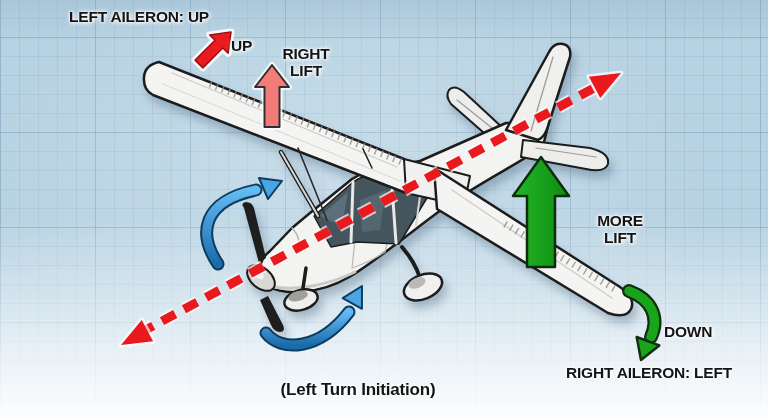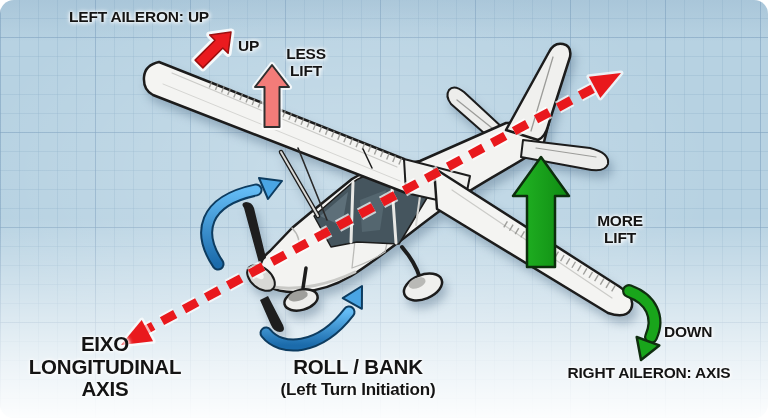--- a/index.html
+++ b/index.html
@@ -9,32 +9,31 @@
     background:
       linear-gradient(180deg, rgba(120,155,185,.22) 0%, rgba(255,255,255,0) 10%,
                       rgba(255,255,255,0) 52%, rgba(255,255,255,.72) 86%,
                       rgba(255,255,255,.96) 100%),
       radial-gradient(ellipse at 45% 42%, rgba(255,255,255,.25), rgba(255,255,255,0) 62%),
       repeating-linear-gradient(90deg, rgba(125,160,190,.45) 0 1px, transparent 1px 95px),
       repeating-linear-gradient(0deg, rgba(125,160,190,.45) 0 1px, transparent 1px 95px),
       repeating-linear-gradient(90deg, rgba(140,175,200,.30) 0 1px, transparent 1px 19px),
       repeating-linear-gradient(0deg, rgba(140,175,200,.30) 0 1px, transparent 1px 19px),
       #b7d2e2;
-    border-radius: 14px;
   }
   svg.art{position:absolute;left:0;top:0;}
   .lbl{
     position:absolute;font-weight:bold;color:#141414;text-align:center;
     letter-spacing:-0.2px;
     text-shadow:0 0 3px #fff,0 0 5px rgba(255,255,255,.95),1px 1px 4px rgba(255,255,255,.85);
     line-height:17px;font-size:15.5px;white-space:nowrap;
   }
   .lbl .sub{font-size:15px;}
   .lbl-left-aileron{left:39px;top:9px;width:200px;line-height:16px;}
-  .lbl-up{left:238px;top:37px;}
+  .lbl-up{left:231px;top:37px;}
   .lbl-less{left:266px;top:45px;width:80px;}
   .lbl-more{left:580px;top:196px;width:80px;margin-top:16px;}
   .lbl-down{left:664px;top:323px;text-align:center;}
   .lbl-right-aileron{left:539px;top:364px;width:220px;line-height:17px;}
   .lbl-axis{left:5px;top:333px;width:200px;font-size:20.5px;line-height:22.5px;}
   .lbl-roll{left:258px;top:356px;width:200px;font-size:20.5px;line-height:21px;}
   .lbl-roll .sub{font-size:17px;}
 </style>
 </head>
 <body>
@@ -175,39 +174,34 @@
     </g>
   </svg>
 
   <div class="lbl lbl-left-aileron">
     <span>LEFT AILERON: UP</span><br>
   </div>
 
   <div class="lbl lbl-up">UP</div>
 
   <div class="lbl lbl-less">
-    <span>LESS</span><br>
+    <span>RIGHT</span><br>
     <span>LIFT</span>
   </div>
 
   <div class="lbl lbl-more">
     <span>MORE</span><br>
     <span>LIFT</span>
   </div>
 
   <div class="lbl lbl-down">DOWN</div>
 
   <div class="lbl lbl-right-aileron">
-    <span>RIGHT AILERON: AXIS</span><br>
-  </div>
-
-  <div class="lbl lbl-axis">
-    <span>EIXO</span><br>
-    <span>LONGITUDINAL</span><br>
-    <span>AXIS</span>
-  </div>
+    <span>RIGHT AILERON: LEFT</span><br>
+  </div>
+
 
   <div class="lbl lbl-roll">
-    <span>ROLL / BANK</span><br>
+    <br>
     <span class="sub">(Left Turn Initiation)</span>
   </div>
 
 </div>
 
 </body></html>

